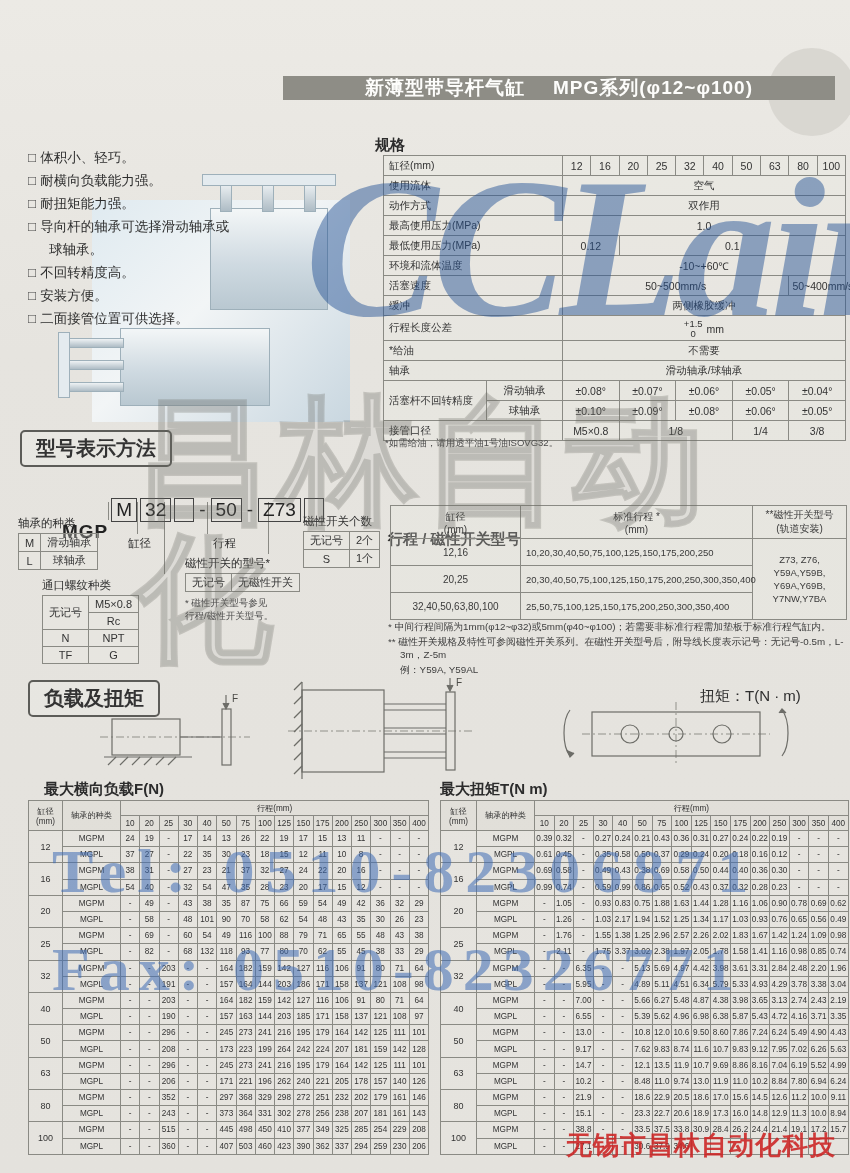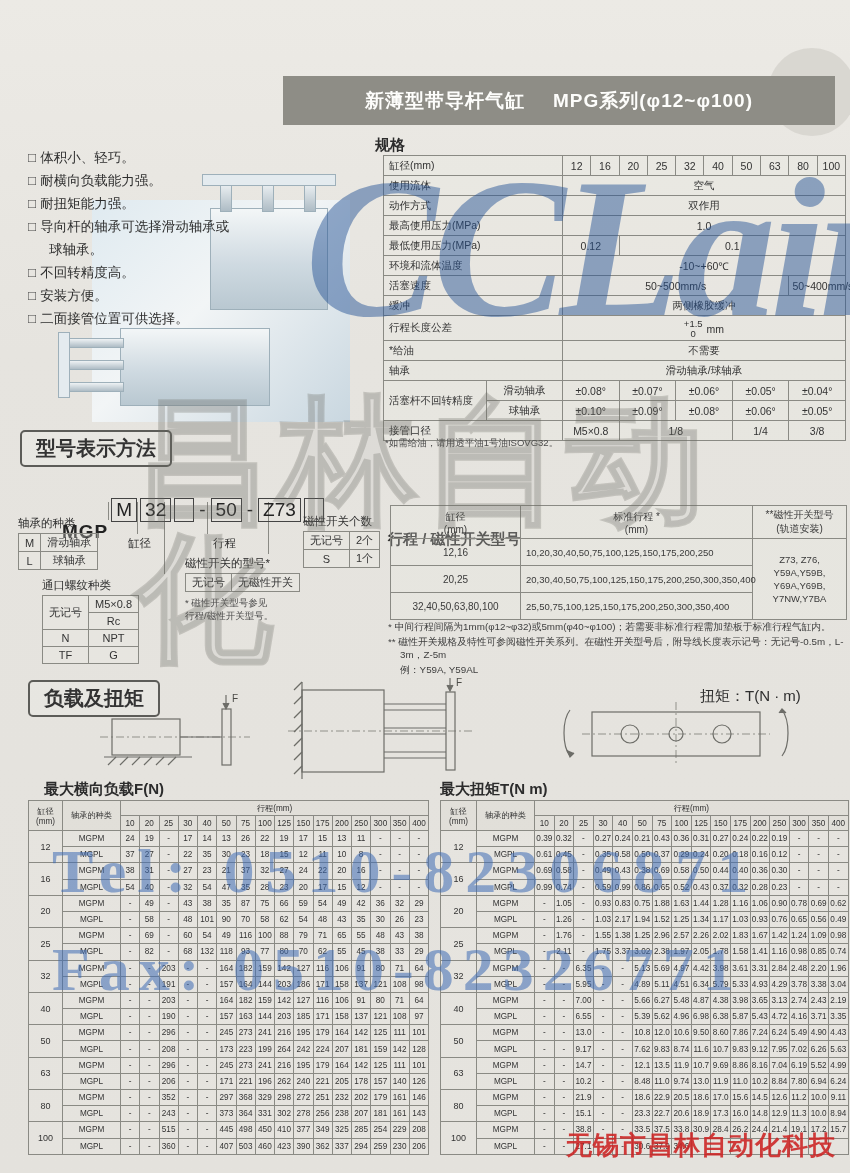--- a/index.html
+++ b/index.html
@@ -1,21 +1,21 @@
 <!DOCTYPE html>
 <html><head>
 <meta charset="utf-8">
 <style>
   * { margin:0; padding:0; box-sizing:border-box; }
   body { background:#b9b7b2; font-family:"Liberation Sans", sans-serif; }
   .page { position:relative; width:850px; height:1173px; margin:0 auto; overflow:hidden;
           background:linear-gradient(180deg,#eceae5 0%,#e6e4df 30%,#e4e2dd 100%); color:#3a3a3a; }
 
   
-  .header-bar { position:absolute; left:283px; top:76px; width:552px; height:49px;
+  .header-bar { position:absolute; left:283px; top:76px; width:552px; height:24px;
     background:#8e8d86; color:#fdfdfb; display:flex; align-items:center; justify-content:center;
     gap:28px; font-size:19px; font-weight:bold; letter-spacing:1px; z-index:2; }
   .circle-dec { position:absolute; left:768px; top:48px; width:88px; height:88px; border-radius:50%;
     background:#d6d4ce; opacity:.85; z-index:1; }
 
   
   .features { position:absolute; left:28px; top:146px; width:205px; list-style:none; z-index:3;
     font-size:13.5px; color:#2e2e2e; line-height:23px; }
   .features li { padding-left:21px; text-indent:-21px; }
   .features .bx { margin-right:4px; color:#444; }

